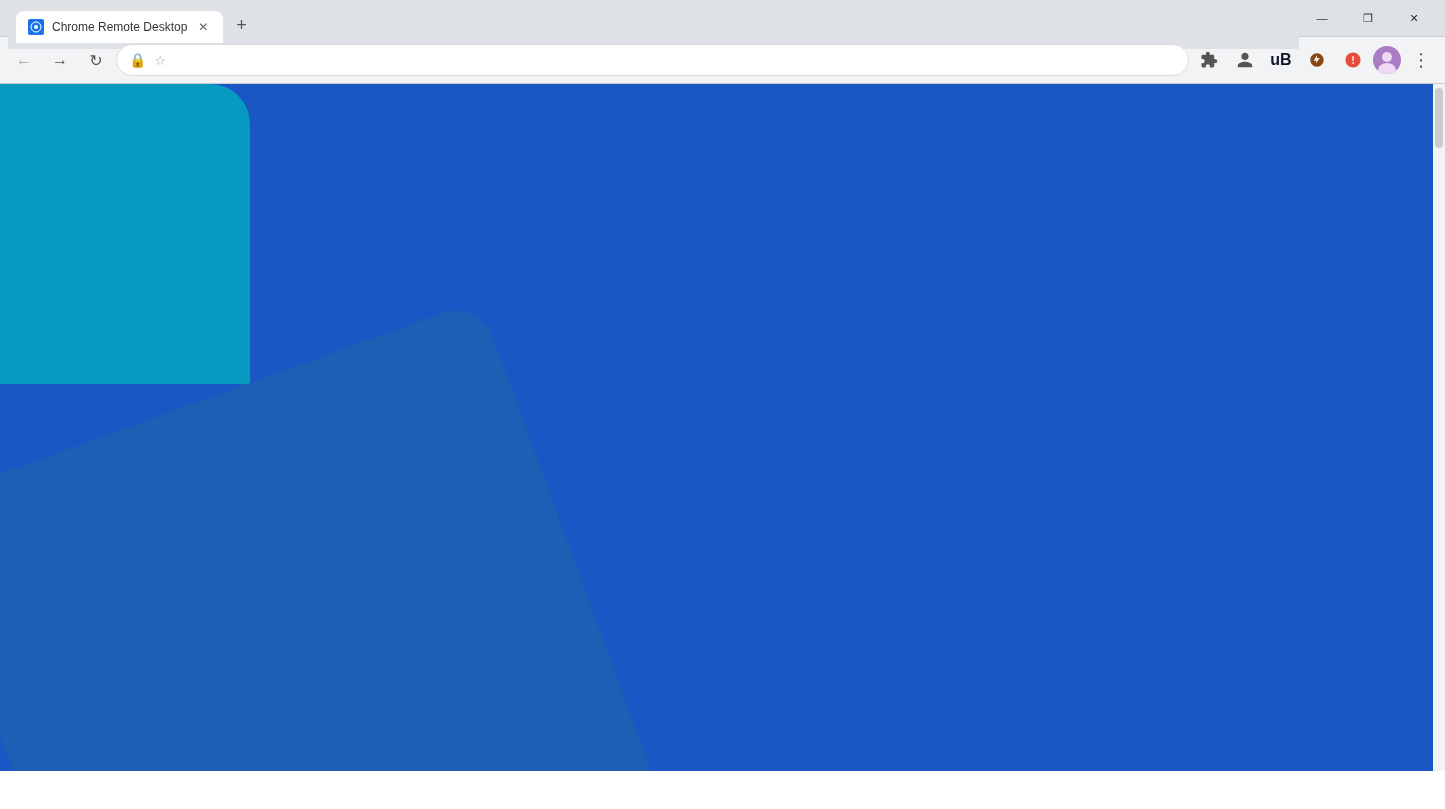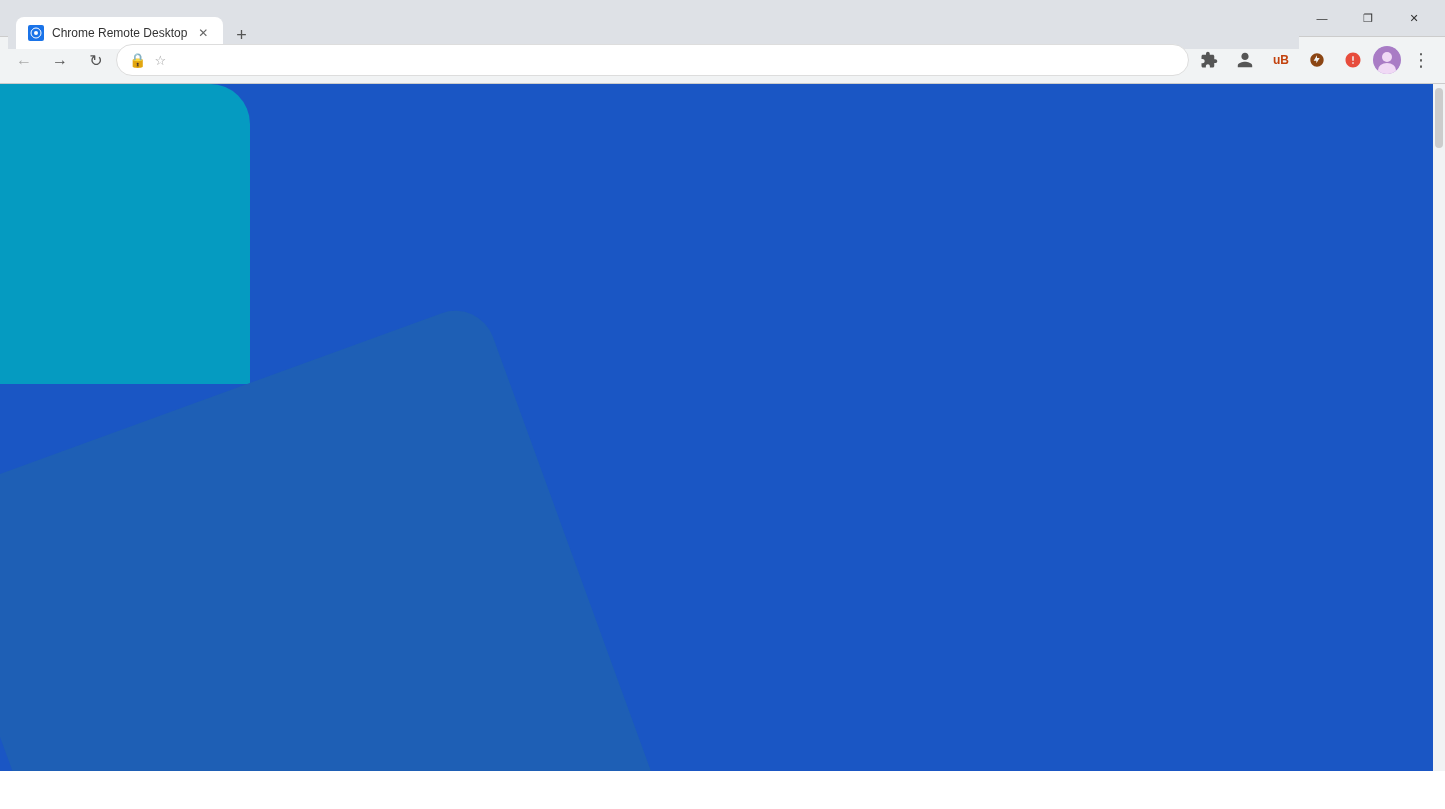--- a/index.html
+++ b/index.html
@@ -164,21 +164,21 @@
       background: #ccc;
       border-radius: 4px;
       margin-top: 2px;
     }
   </style>
 </head>
 <body>
 
 <div class="browser-chrome">
   <div class="title-bar">
-    <div class="tab-bar" style="flex:1; display:flex; align-items:flex-end;margin-top:24px;">
+    <div class="tab-bar" style="flex:1; display:flex; align-items:flex-start;margin-top:24px;">
       <div class="tab">
         <div class="tab-favicon" style="background:#1a73e8; width:16px;height:16px; border-radius:2px; display:flex;align-items:center;justify-content:center;">
           <svg width="12" height="12" viewBox="0 0 12 12">
               <circle cx="6" cy="6" r="5" fill="#1a73e8" stroke="#fff" stroke-width="1"></circle>
               <circle cx="6" cy="6" r="2" fill="#fff"></circle>
             </svg>
         </div>
         <span class="tab-title">Chrome Remote Desktop</span>
         <div class="tab-close">✕</div>
       </div>
@@ -205,21 +205,21 @@
       <div class="toolbar-icon-btn" title="Extensions" style="font-size:14px;">
         <svg width="18" height="18" viewBox="0 0 24 24" fill="#555">
             <path d="M20.5 11H19V7c0-1.1-.9-2-2-2h-4V3.5C13 2.12 11.88 1 10.5 1S8 2.12 8 3.5V5H4c-1.1 0-1.99.9-1.99 2v3.8H3.5c1.49 0 2.7 1.21 2.7 2.7s-1.21 2.7-2.7 2.7H2V20c0 1.1.9 2 2 2h3.8v-1.5c0-1.49 1.21-2.7 2.7-2.7 1.49 0 2.7 1.21 2.7 2.7V22H17c1.1 0 2-.9 2-2v-4h1.5c1.38 0 2.5-1.12 2.5-2.5S21.88 11 20.5 11z"></path>
           </svg>
       </div>
       <div class="toolbar-icon-btn" style="font-size:14px;">
         <svg width="18" height="18" viewBox="0 0 24 24" fill="#555">
             <path d="M12 12c2.7 0 4.8-2.1 4.8-4.8S14.7 2.4 12 2.4 7.2 4.5 7.2 7.2 9.3 12 12 12zm0 2.4c-3.2 0-9.6 1.6-9.6 4.8v2.4h19.2v-2.4c0-3.2-6.4-4.8-9.6-4.8z"></path>
           </svg>
       </div>
-      <div class="toolbar-icon-btn" style="font-size:12px; font-weight:bold; color:#c2410c;">uB</div>
+      <div class="toolbar-icon-btn" style="font-size:16px; font-weight:bold; color:#0f172a;">uB</div>
       <div class="toolbar-icon-btn" style="font-size:14px;">
         <svg width="16" height="16" viewBox="0 0 24 24" fill="#8B4513">
             <path d="M12 2C6.48 2 2 6.48 2 12s4.48 10 10 10 10-4.48 10-10S17.52 2 12 2zm-1 15v-4H7l5-8v4h4l-5 8z"></path>
           </svg>
       </div>
       <div class="toolbar-icon-btn">
         <svg width="18" height="18" viewBox="0 0 24 24" fill="#e74c3c">
             <path d="M12 2C6.48 2 2 6.48 2 12s4.48 10 10 10 10-4.48 10-10S17.52 2 12 2zm1 15h-2v-2h2v2zm0-4h-2V7h2v6z"></path>
           </svg>
       </div>

